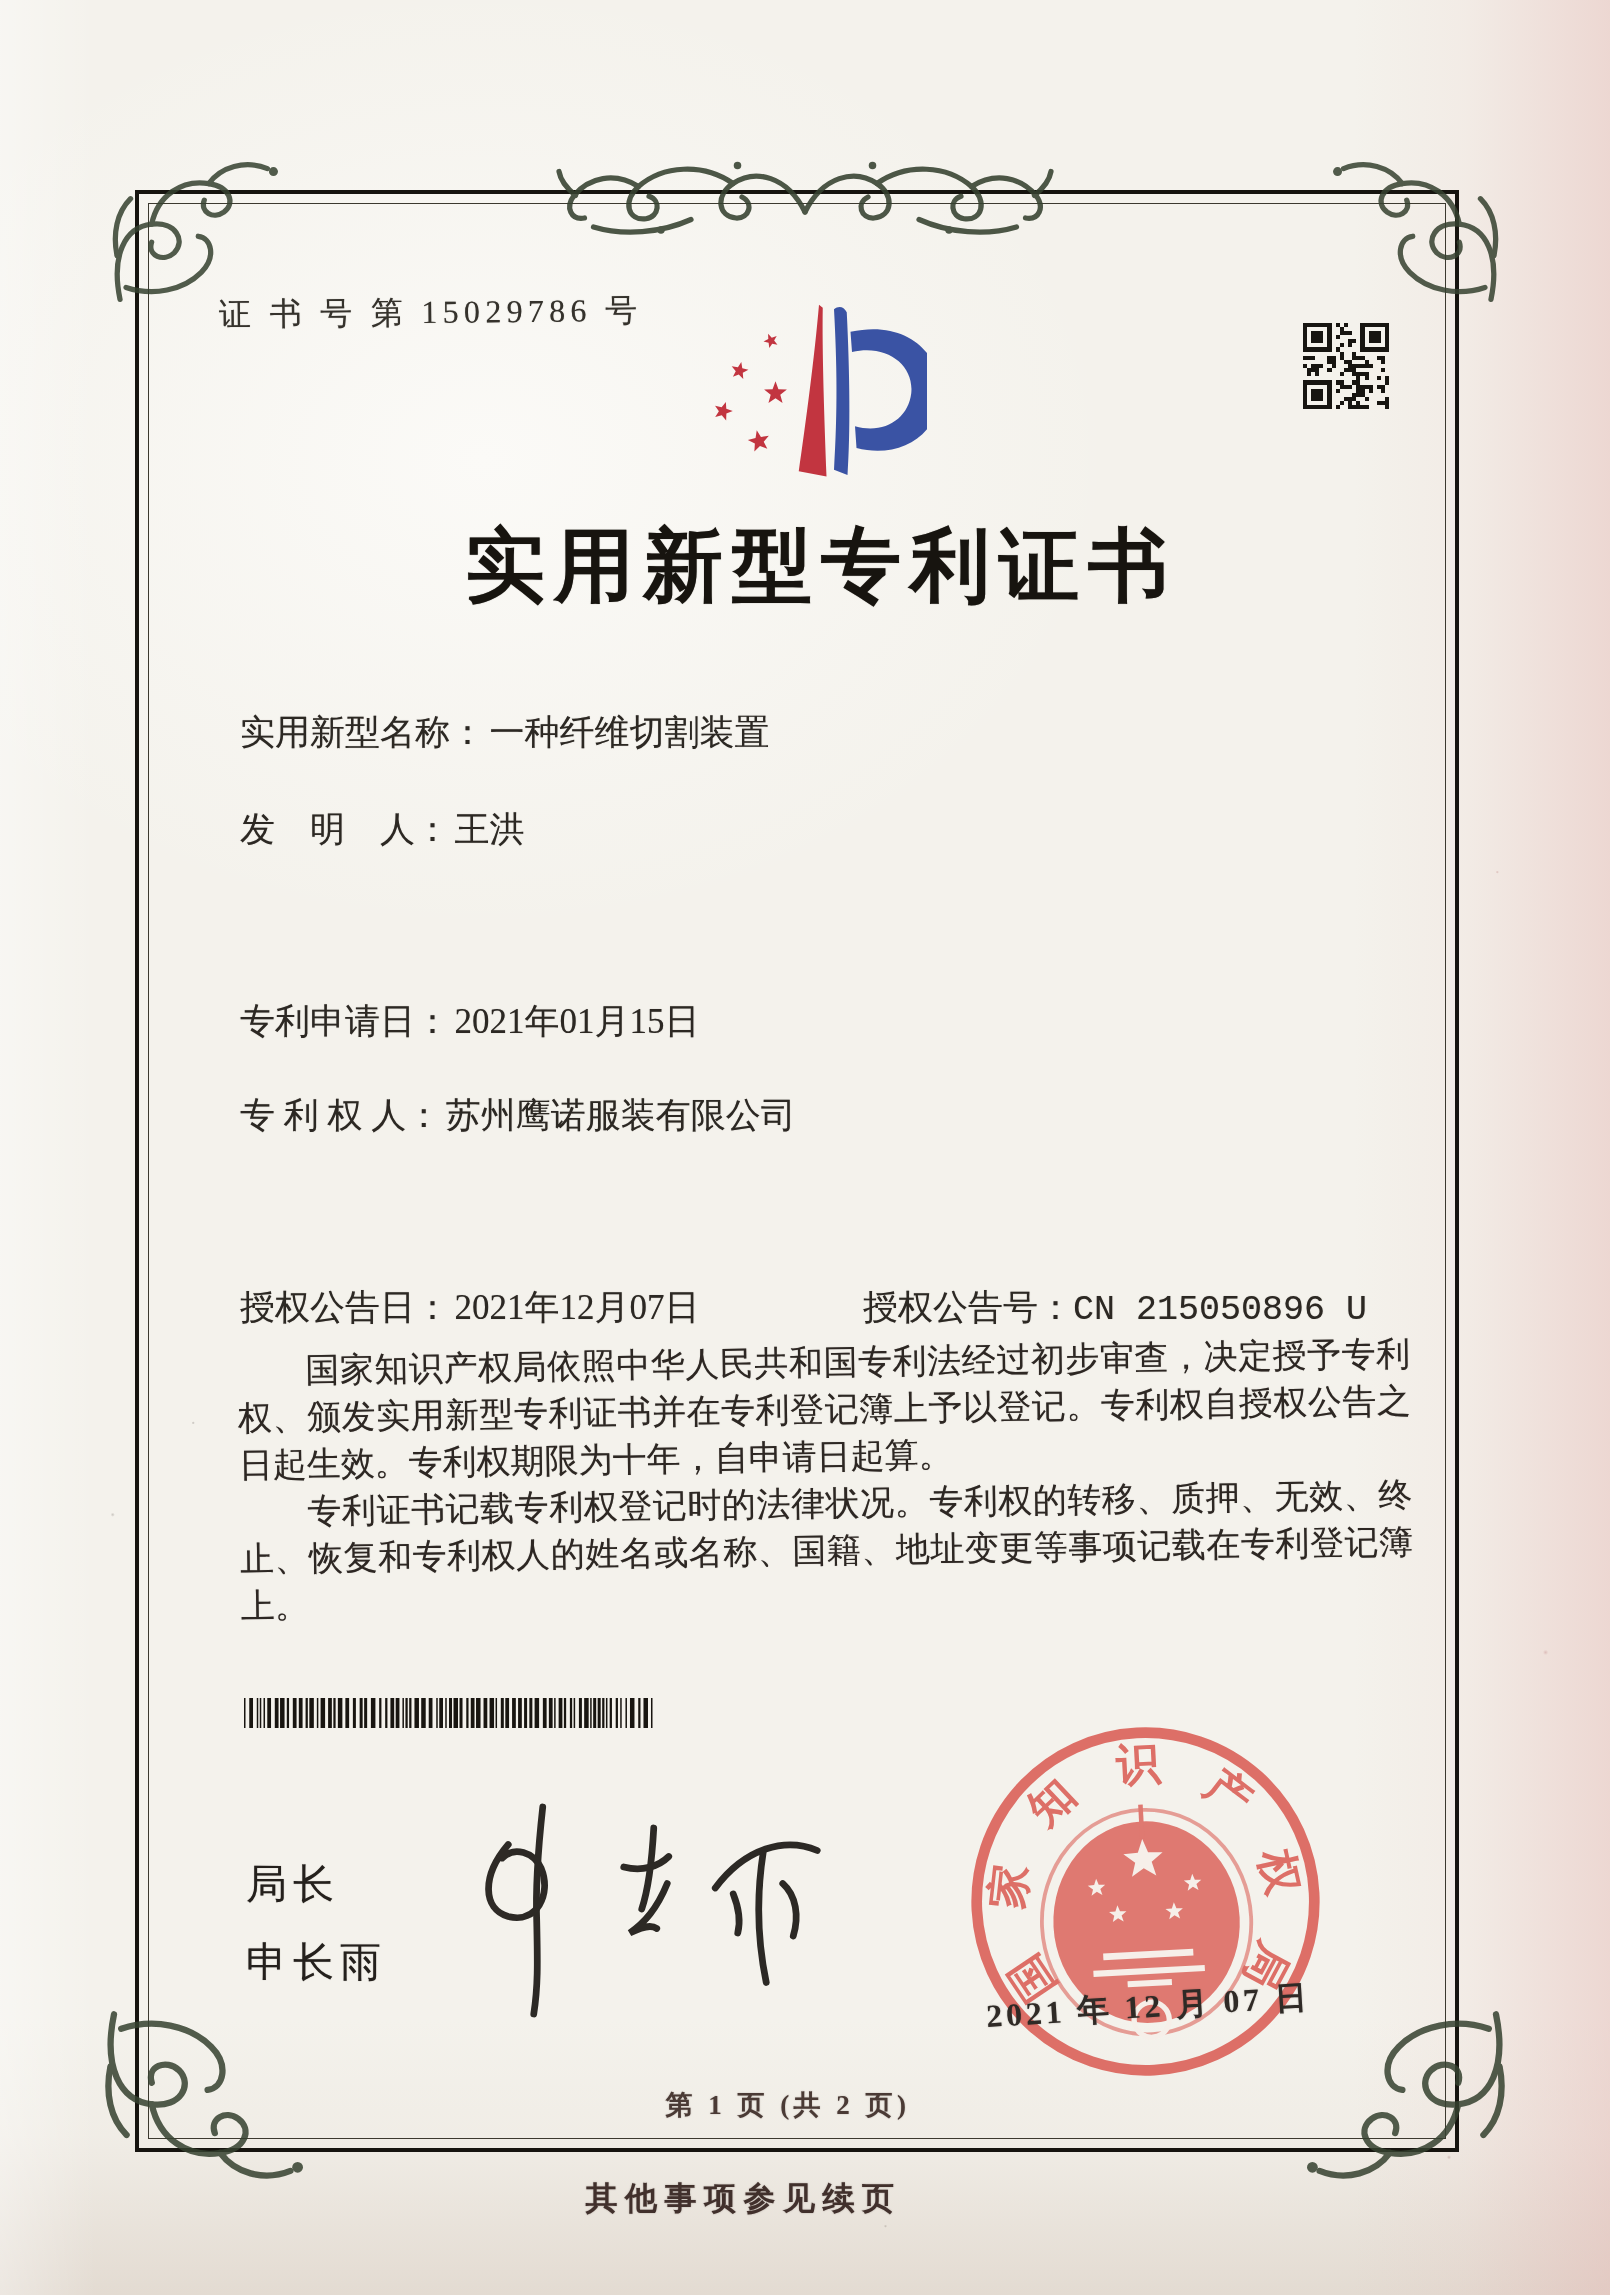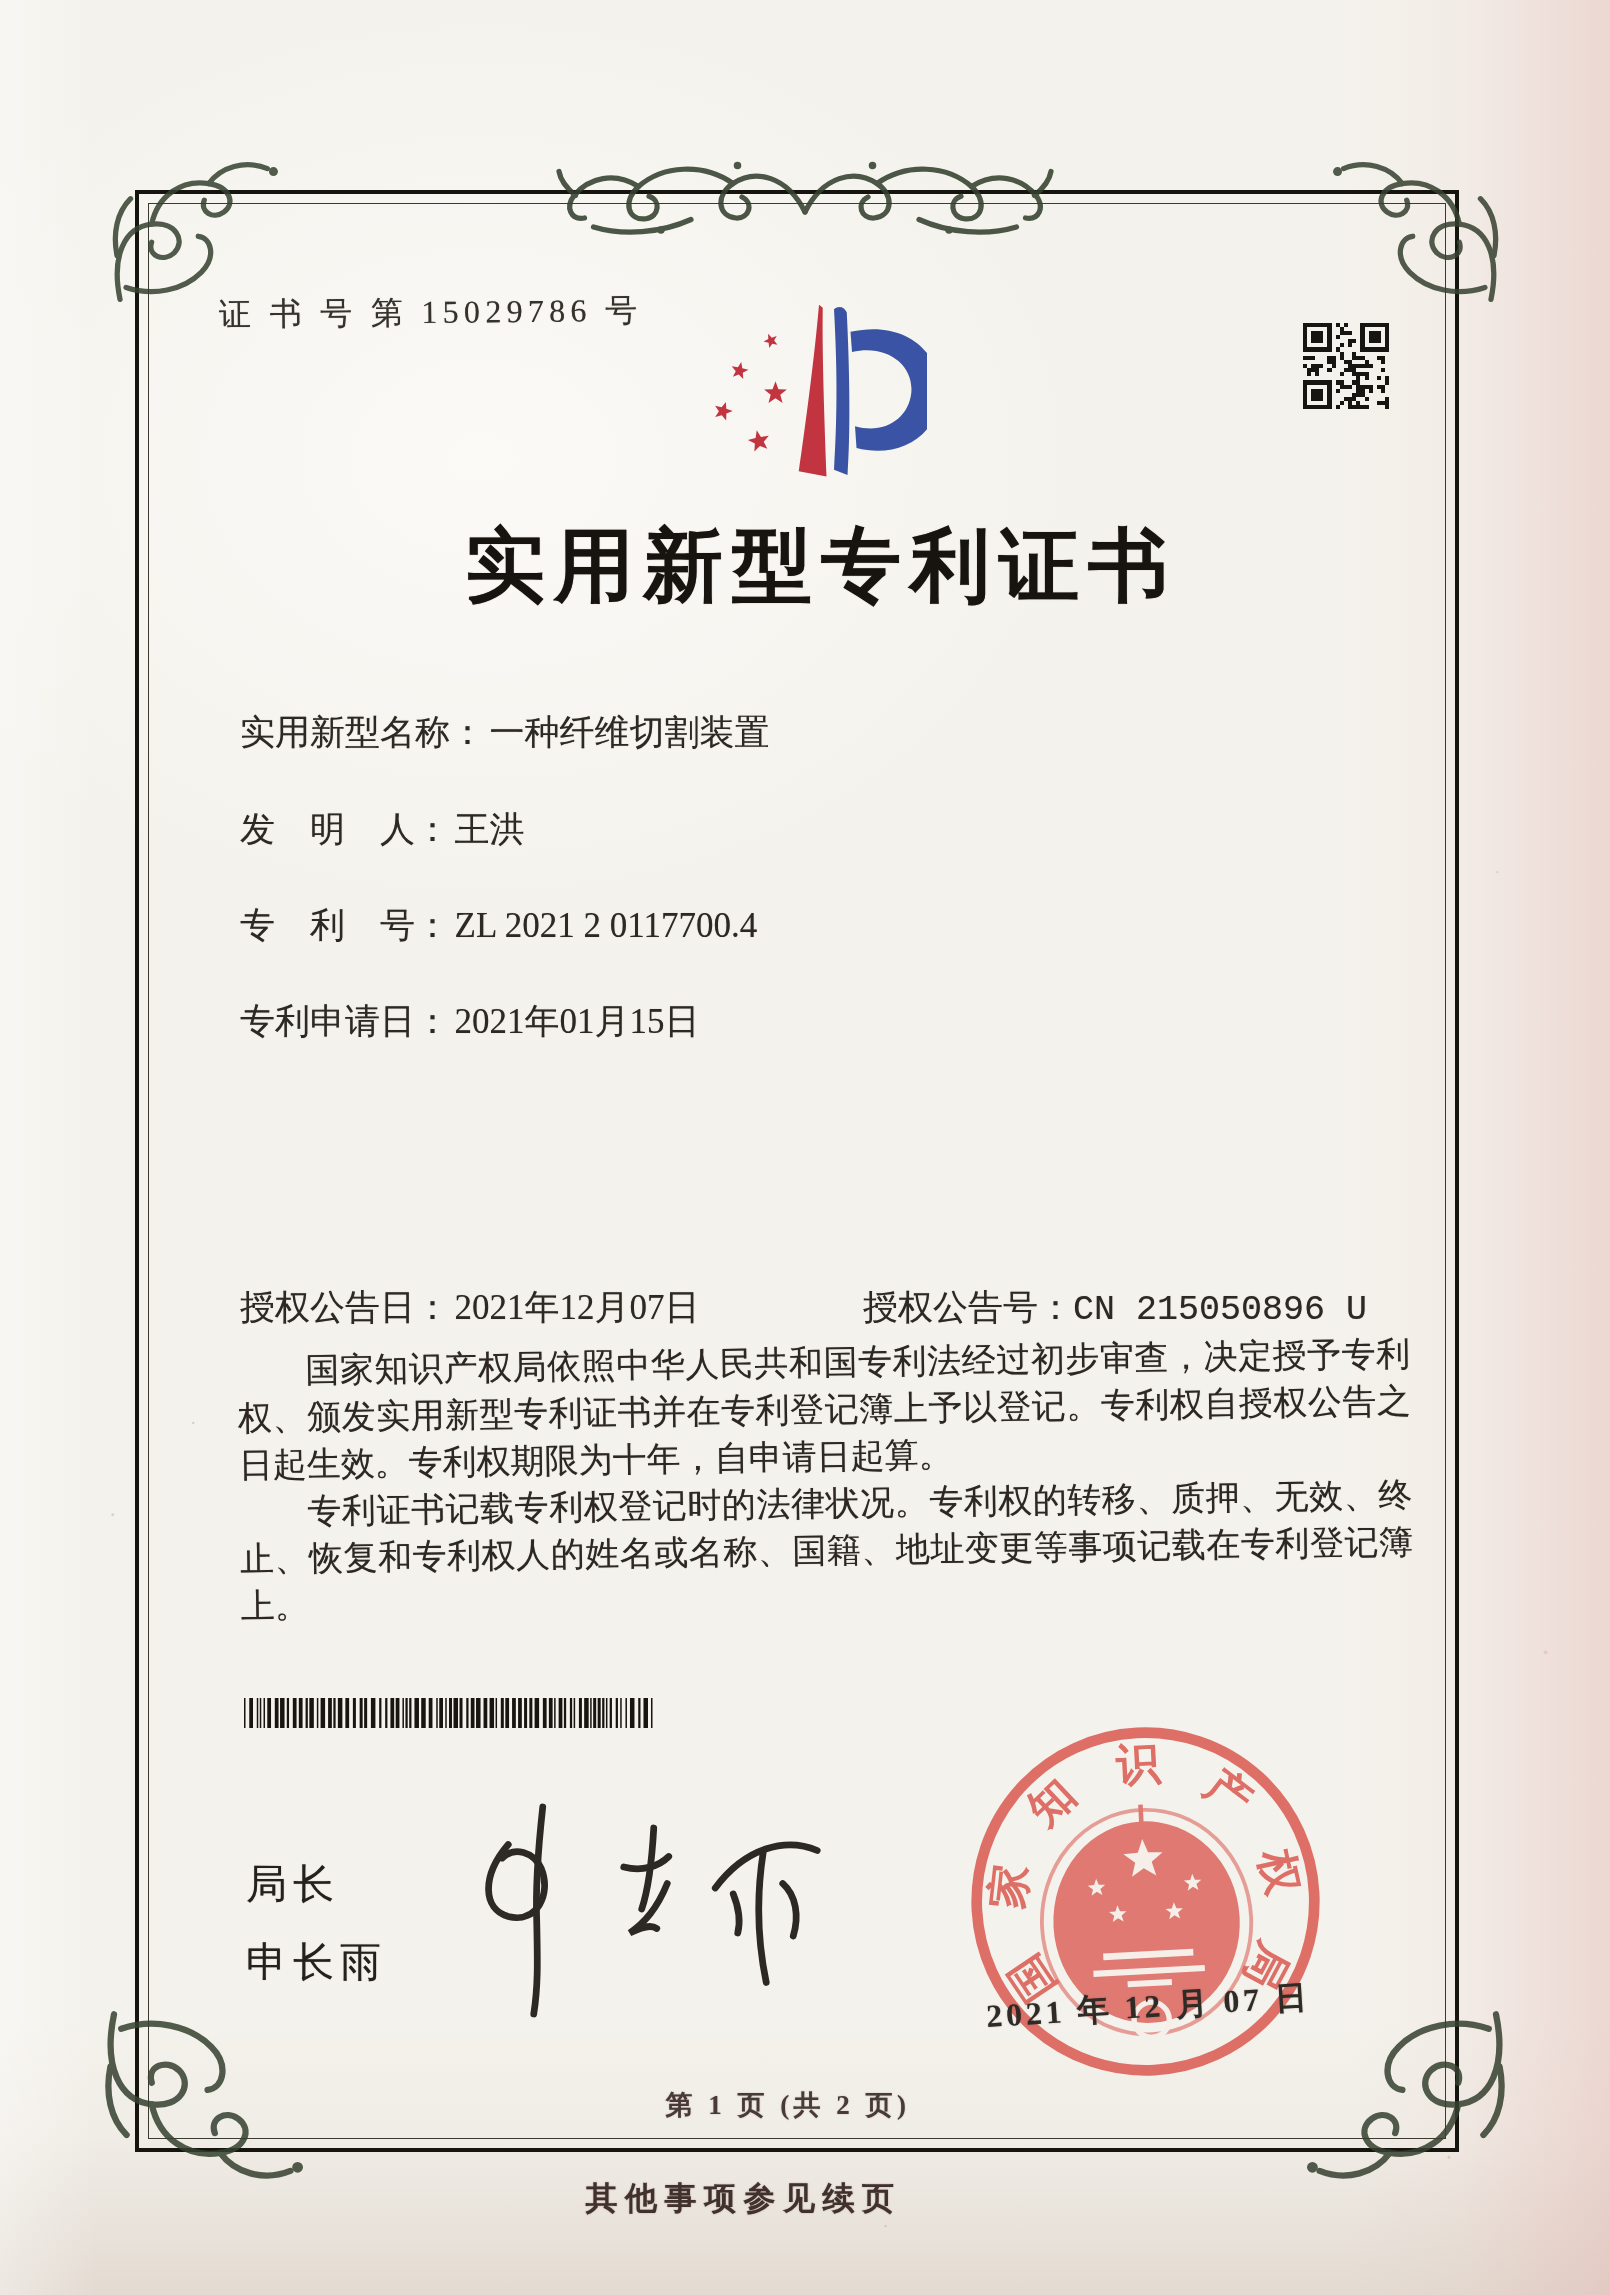--- a/index.html
+++ b/index.html
@@ -250,25 +250,25 @@
   </svg>
 
   <h1 class="title">实用新型专利证书</h1>
 
   <div class="field" style="top:693px">
     <span class="fl">实用新型名称：</span><span class="fv">一种纤维切割装置</span>
   </div>
   <div class="field" style="top:790px">
     <span class="fl">发　明　人：</span><span class="fv">王洪</span>
   </div>
-  <div class="field" style="top:886px">
-    <span class="fl">专　利　号：</span><span class="fv">ZL 2021 2 0117700.4</span>
-  </div>
   <div class="field" style="top:982px">
     <span class="fl">专利申请日：</span><span class="fv">2021年01月15日</span>
+  </div>
+  <div class="field" style="top:1076px">
+    <span class="fl">专 利 权 人：</span><span class="fv">苏州鹰诺服装有限公司</span>
   </div>
   <div class="field" style="top:1268px">
     <span class="fl">授权公告日：</span><span class="fv">2021年12月07日</span>
     <span class="grant-no">
       <span>授权公告号：</span><span>CN 215050896 U</span>
     </span>
   </div>
 
   <div class="paras">
     <p>国家知识产权局依照中华人民共和国专利法经过初步审查，决定授予专利权、颁发实用新型专利证书并在专利登记簿上予以登记。专利权自授权公告之日起生效。专利权期限为十年，自申请日起算。</p>

